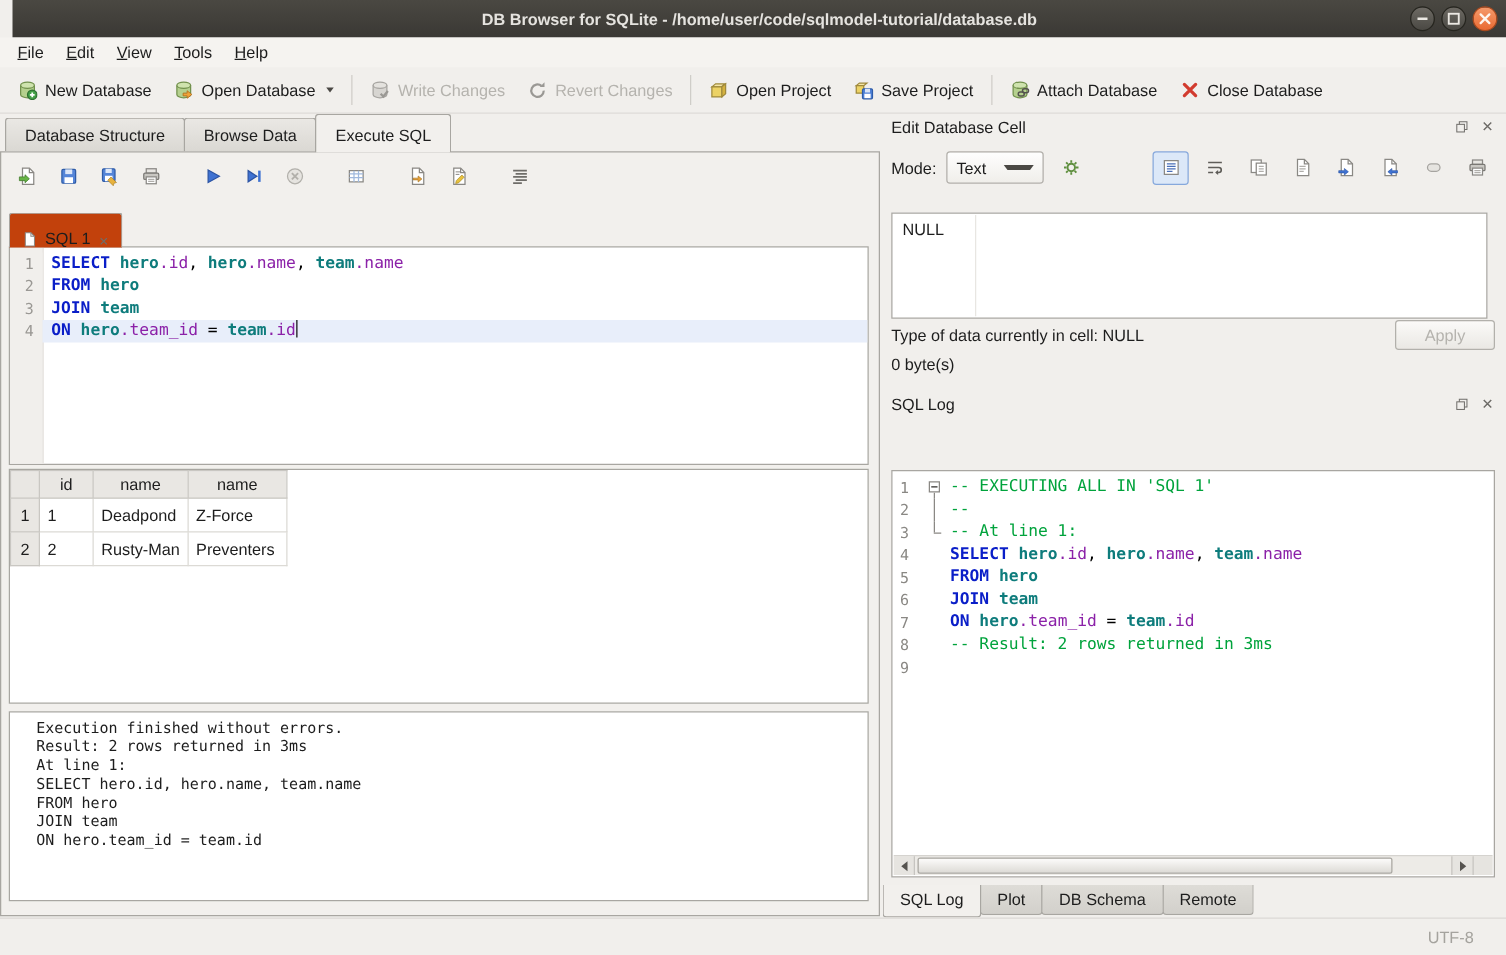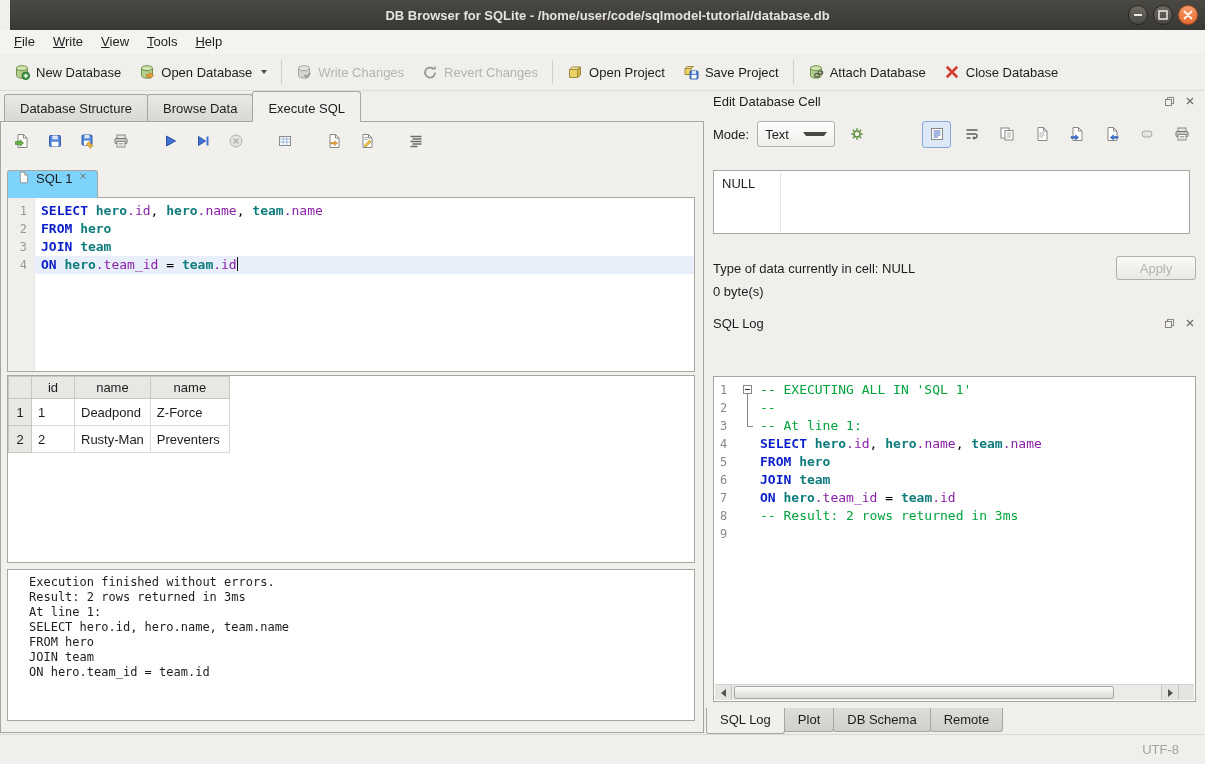--- a/index.html
+++ b/index.html
@@ -42,22 +42,22 @@
 
   
   .left-pane{position:absolute;left:0;top:121px;width:704px;height:612px;
     background:#f2f0ed;border:1px solid #a8a6a1;box-sizing:border-box;}
   .sql-toolbar{position:absolute;left:6px;top:5px;height:28px;display:flex;align-items:center;gap:4px;}
   .mini-btn{width:27px;height:25px;border:1px solid transparent;border-radius:3px;
     display:inline-flex;align-items:center;justify-content:center;flex:none;}
   .mini-btn.selected{border-color:#86a8dc;background:#dce8f8;}
   .mini-gap{width:12px;flex:none;}
   .sql-tabs{position:absolute;left:6px;top:46px;height:29px;display:flex;align-items:flex-end;z-index:6;}
-  .sql-tab{height:28px;box-sizing:border-box;display:flex;align-items:flex-start;gap:6px;padding:0 9px;
-    background:#7dd3fc;border:1px solid #a8a6a1;border-bottom:none;border-radius:3px 3px 0 0;margin-bottom:-1px;z-index:7;}
+  .sql-tab{height:28px;box-sizing:border-box;display:flex;align-items:flex-end;gap:6px;padding:0 9px;
+    background:#c2410c;border:1px solid #a8a6a1;border-bottom:none;border-radius:3px 3px 0 0;margin-bottom:-1px;z-index:7;}
   .tab-close{display:flex;align-items:center;}
 
   .editor{position:absolute;left:6px;top:75px;width:688px;height:175px;background:#fff;
     border:1px solid #a8a6a1;box-sizing:border-box;overflow:hidden;
     font-family:"DejaVu Sans Mono","Liberation Mono",monospace;font-size:13px;}
   .editor::before{content:"";position:absolute;left:0;top:0;bottom:0;width:26px;
     background:#f1efec;border-right:1px solid #e6e4e0;}
   .code{position:relative;z-index:1;padding-top:4px;}
   .code-line{display:flex;height:18px;line-height:18px;}
   .ln{width:26px;flex:none;text-align:right;padding-right:7px;box-sizing:border-box;
@@ -94,21 +94,21 @@
   .dock-btn{width:16px;height:16px;display:flex;align-items:center;justify-content:center;}
 
   .mode-row{position:absolute;left:7px;top:30px;right:9px;height:28px;display:flex;align-items:center;gap:8px;}
   .qselect{height:24px;box-sizing:border-box;border:1px solid #b2b0ab;border-radius:3px;
     background:linear-gradient(#fefefe,#f0eeea);display:flex;align-items:center;padding:12px 7px;min-width:72px;}
   .sel-arrow{width:0;height:0;border-left:3.5px solid transparent;border-right:3.5px solid transparent;
     border-top:4px solid #4a4844;margin-left:auto;padding-left:4px;}
   .qselect span{padding-right:14px;}
   .cell-toolbar{margin-left:auto;display:flex;gap:6px;align-items:center;}
 
-  .cell-editor{position:absolute;left:7px;top:80px;width:477px;height:64px;background:#fff;
+  .cell-editor{position:absolute;left:7px;top:80px;width:477px;height:85px;background:#fff;
     border:1px solid #a8a6a1;box-sizing:border-box;padding:5px 8px;}
   .cell-editor::after{content:"";position:absolute;left:66px;top:1px;bottom:1px;width:1px;background:#e8e6e2;}
 
   .type-row{position:absolute;left:7px;top:166px;right:9px;display:flex;align-items:center;}
   .type-row .type-text{flex:1;}
   .qbtn{height:24px;min-width:80px;box-sizing:border-box;padding:0 14px;
     background:linear-gradient(#fbfaf8,#eae8e4);border:1px solid #b2b0ab;border-radius:3px;
     font-family:inherit;font-size:13px;color:#2c2c2c;}
   .qbtn.disabled{color:#b5b3ae;}
   .bytes{position:absolute;left:7px;top:194px;}
@@ -183,21 +183,21 @@
             <svg width="16" height="16" viewBox="0 0 16 16">
               <path d="M4.5 4.5l7 7m0-7l-7 7" stroke="#fdf6f0" stroke-width="1.8" stroke-linecap="round"></path>
             </svg>
           </span>
         </span>
       </div>
   </div>
 
   <div class="menubar">
       <span class="menu-item">File</span>
-      <span class="menu-item">Write</span>
+      <span class="menu-item">Edit</span>
       <span class="menu-item">View</span>
       <span class="menu-item">Tools</span>
       <span class="menu-item">Help</span>
     </div>
 
   <div class="toolbar">
       <span class="tb-btn">
         <span class="tb-icon">
           <svg width="16" height="16" viewBox="0 0 16 16">
             <path d="M2.5 4.2v7.3c0 1.5 2.5 2.7 5.5 2.7s5.5-1.2 5.5-2.7V4.2" fill="#b5d08e" stroke="#71904c"></path>

